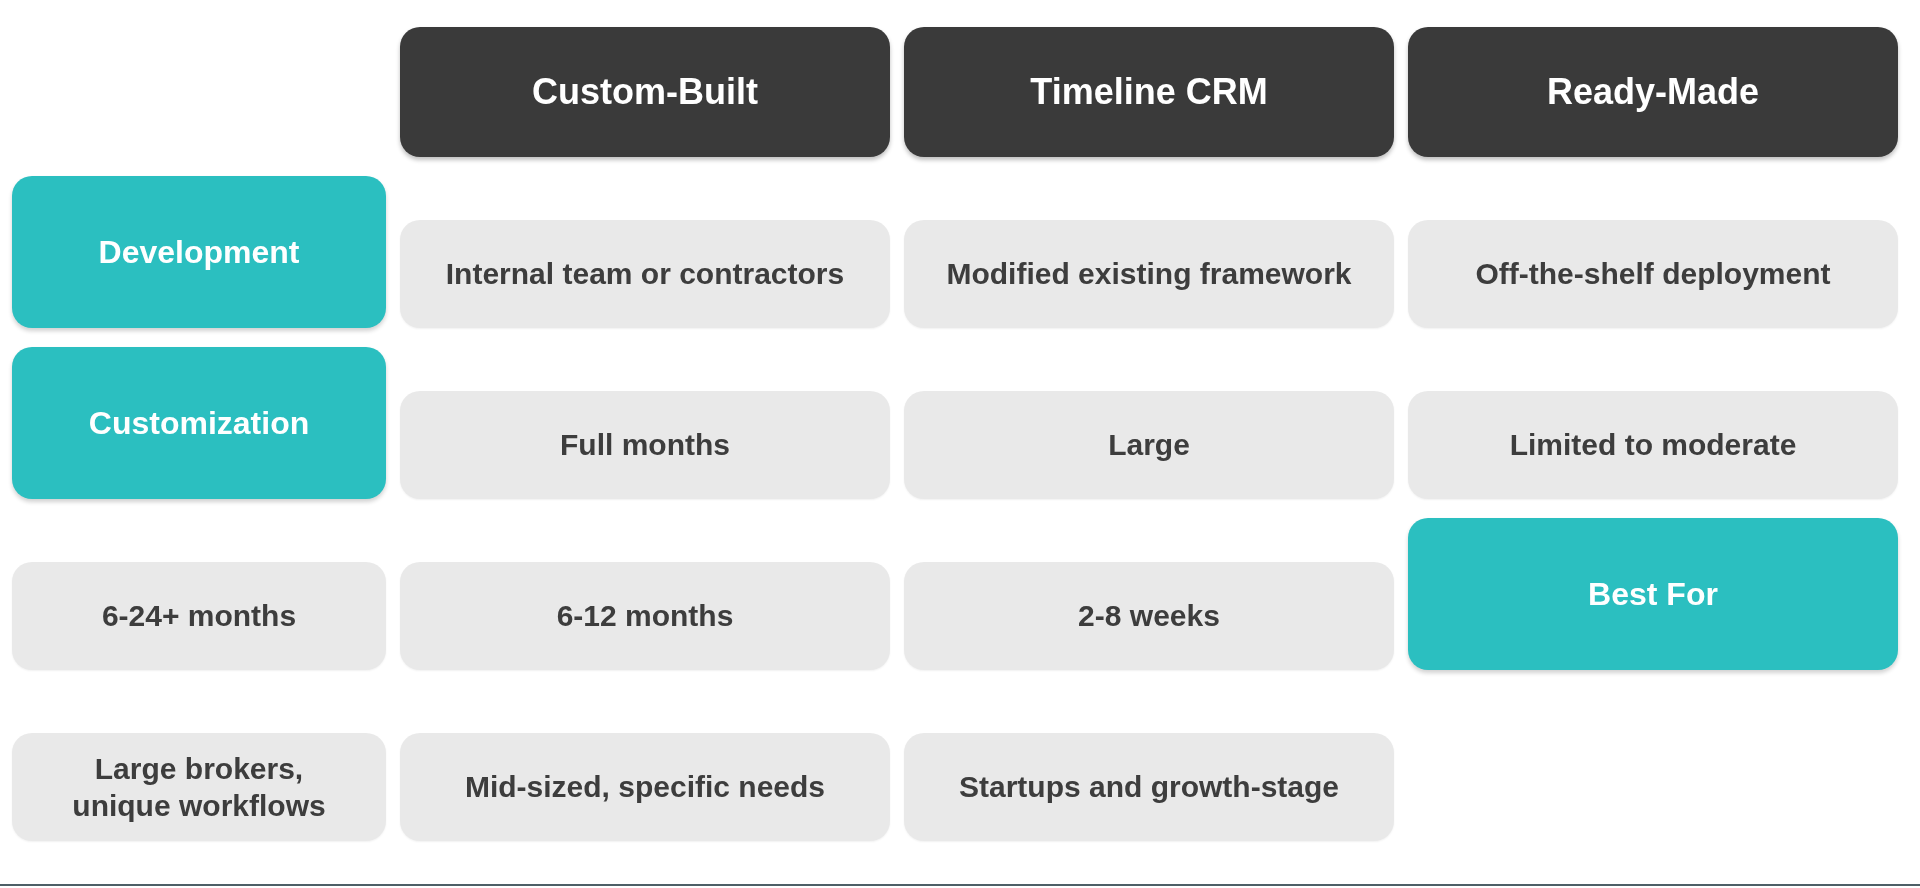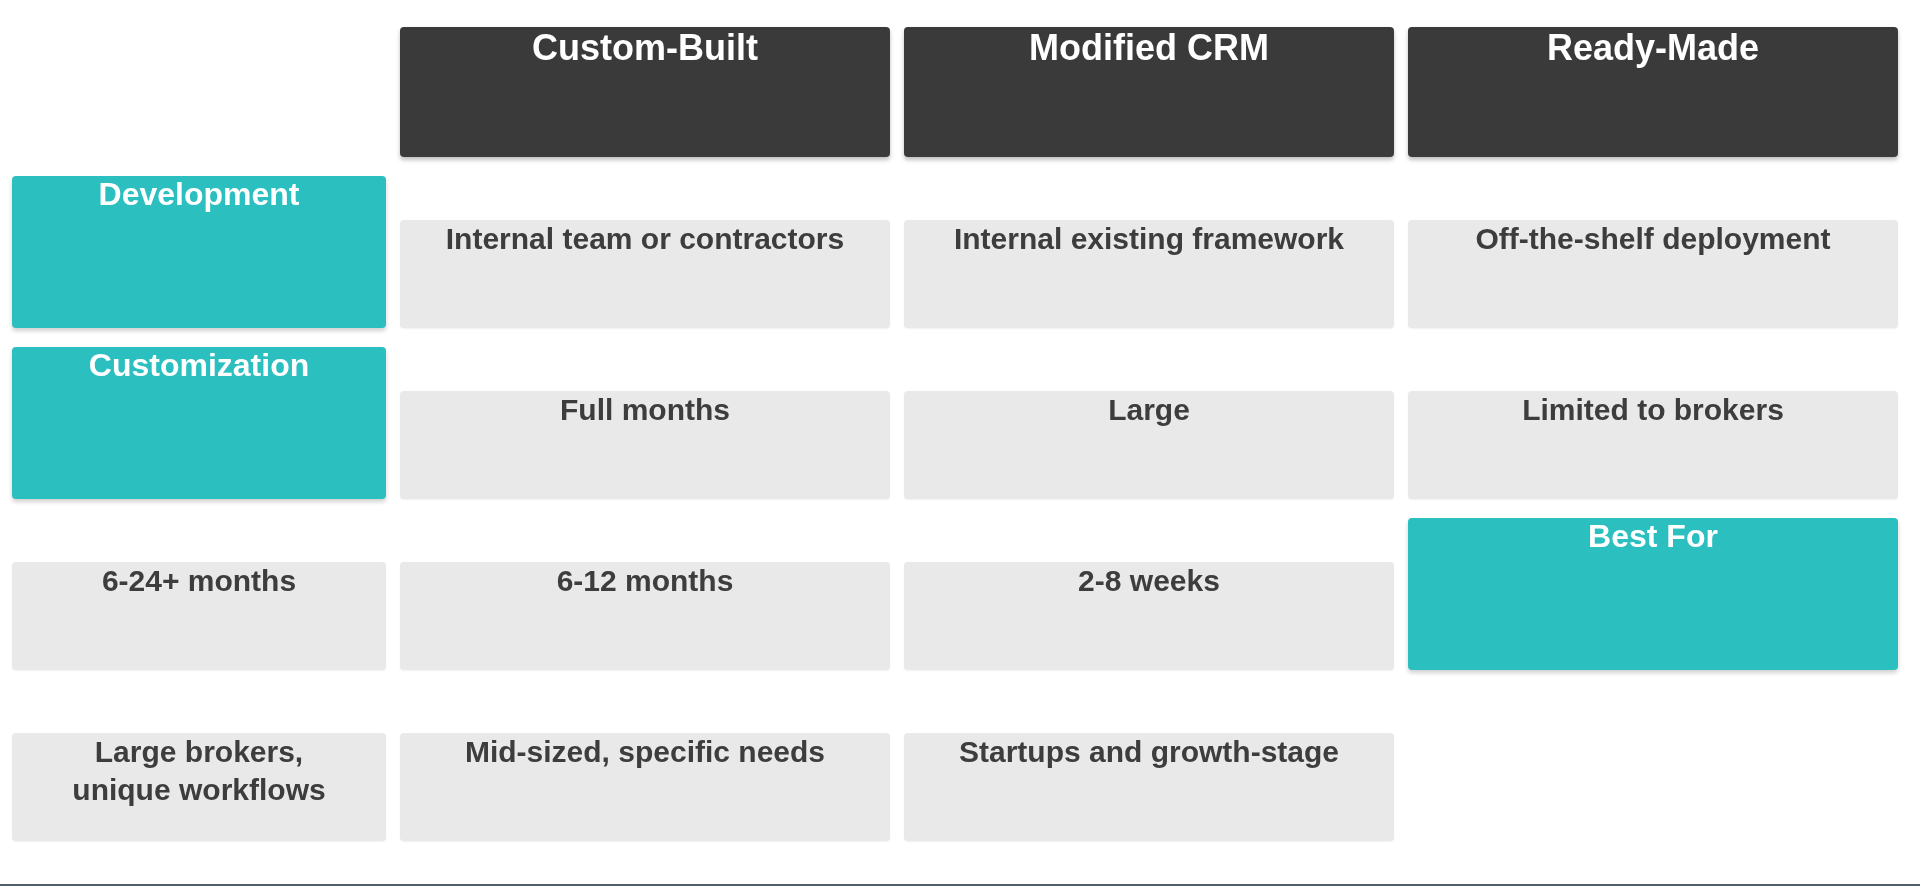--- a/index.html
+++ b/index.html
@@ -14,23 +14,24 @@
     position: absolute;
     top: 27px; left: 12px;
     display: grid;
     grid-template-columns: 374px 490px 490px 490px;
     grid-template-rows: 130px 152px 152px 152px 152px;
     column-gap: 14px;
     row-gap: 19px;
   }
   .pill, .cell, .rowhead {
     display: flex;
+    align-items: center;
     justify-content: center;
     text-align: center;
-    border-radius: 4px;
+    border-radius: 20px;
   }
   .colhead {
     background: #3a3a3a;
     color: #ffffff;
     font-size: 36px;
     font-weight: bold;
     box-shadow: 0 3px 4px rgba(0,0,0,0.25);
   }
   .rowhead {
     background: #2bbfc0;
@@ -62,50 +63,50 @@
 <body>
 
 <div class="page">
   <div class="grid">
 
     <div class="spacer"></div>
     <div class="pill colhead">
       <span>Custom-Built</span>
     </div>
     <div class="pill colhead">
-      <span>Modified CRM</span>
+      <span>Timeline CRM</span>
     </div>
     <div class="pill colhead">
       <span>Ready-Made</span>
     </div>
 
     <div class="rowhead">
       <span>Development</span>
     </div>
     <div class="cell">
       <span>Internal team or contractors</span>
     </div>
     <div class="cell">
-      <span>Internal existing framework</span>
+      <span>Modified existing framework</span>
     </div>
     <div class="cell">
       <span>Off-the-shelf deployment</span>
     </div>
 
     <div class="rowhead">
       <span>Customization</span>
     </div>
     <div class="cell">
       <span>Full months</span>
     </div>
     <div class="cell">
       <span>Large</span>
     </div>
     <div class="cell">
-      <span>Limited to brokers</span>
+      <span>Limited to moderate</span>
     </div>
 
     <div class="cell">
       <span>6-24+ months</span>
     </div>
     <div class="cell">
       <span>6-12 months</span>
     </div>
     <div class="cell">
       <span>2-8 weeks</span>

